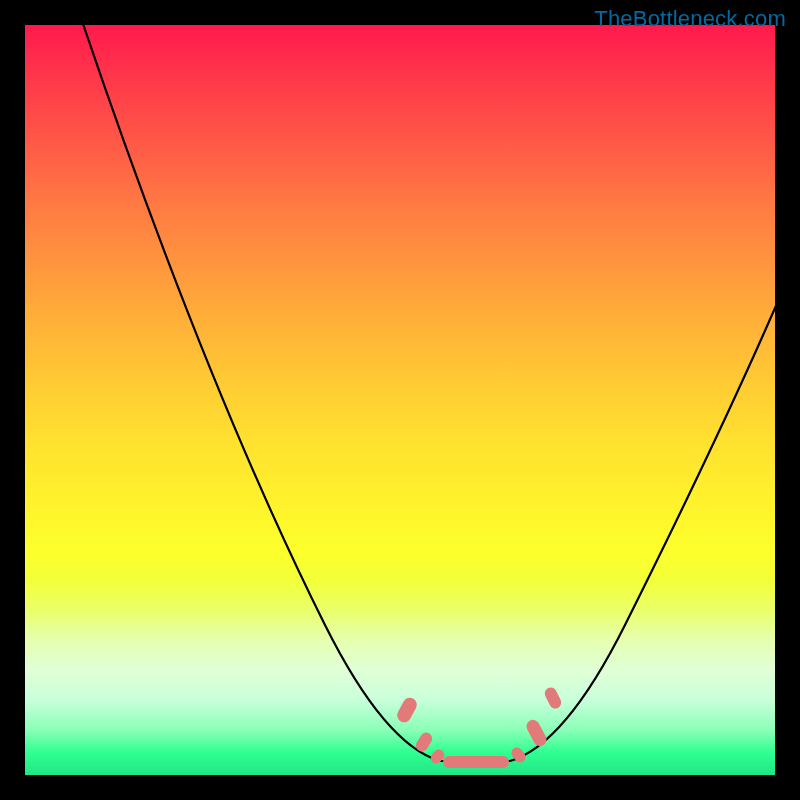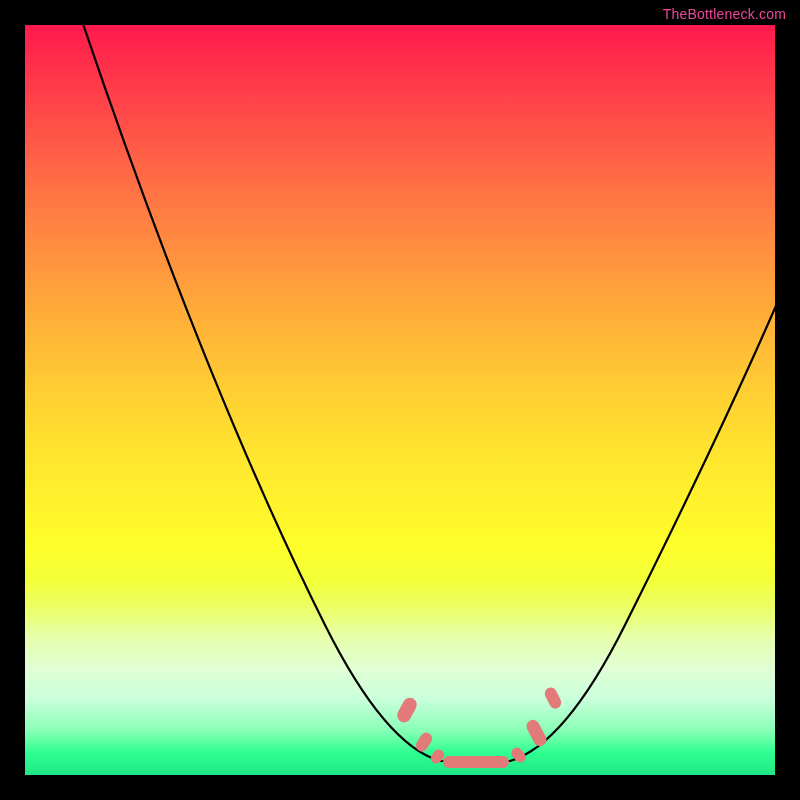--- a/index.html
+++ b/index.html
@@ -41,22 +41,22 @@
       #c8ffda 90%,
       #8affb8 94%,
       #2fff90 97%,
       #20e686 100%
     );
   }
   .watermark {
     position: absolute;
     top: 6px;
     right: 14px;
-    color: #ec4899;
-    font-size: 14px;
+    color: #0369a1;
+    font-size: 22px;
     letter-spacing: 0.2px;
     font-weight: 400;
     user-select: none;
     text-align: right;
   }
   svg.curve {
     position: absolute;
     left: 0;
     top: 0;
     width: 750px;

